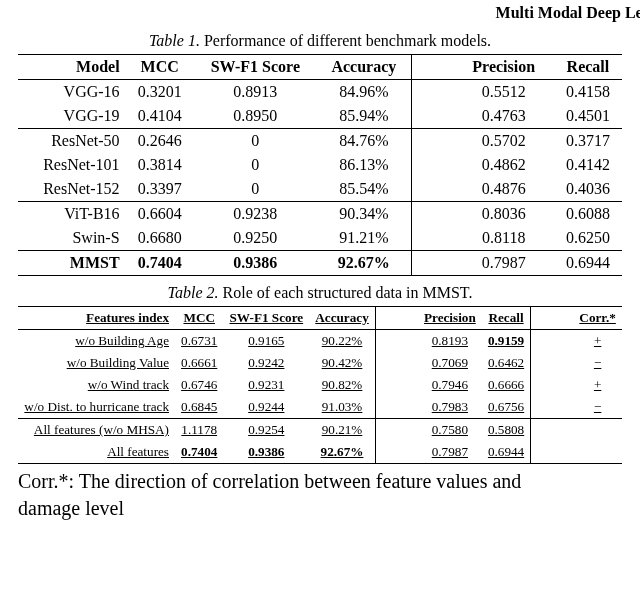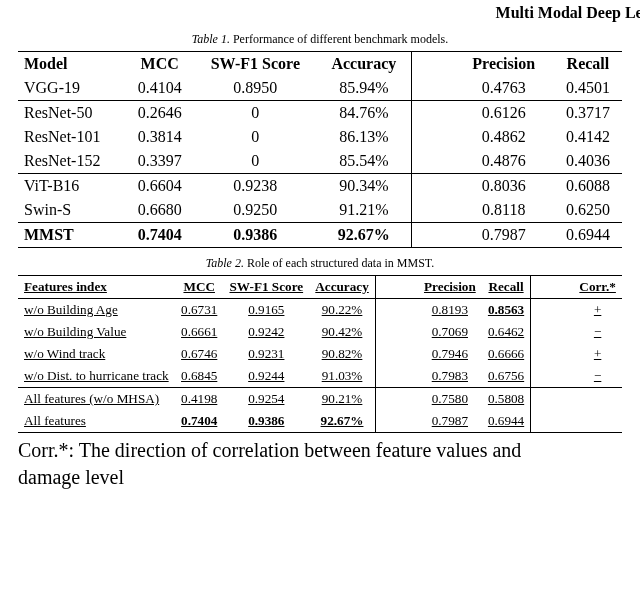--- a/index.html
+++ b/index.html
@@ -22,37 +22,37 @@
     text-align: center;
     font-weight: bold;
     font-size: 16px;
     white-space: nowrap;
     margin-bottom: 10px;
     
     transform: translateX(330px);
   }
   .caption {
     text-align: center;
-    font-size: 12px;
+    font-size: 16px;
     margin: 8px 0 4px 0;
   }
   .caption .cap-label { font-style: italic; }
   table {
     border-collapse: collapse;
     width: 100%;
     font-size: 16px;
   }
   table.t2 { font-size: 13.2px; text-decoration: underline; }
   th, td {
     padding: 3px 6px;
     text-align: center;
     font-weight: normal;
   }
   th { font-weight: bold; }
-  td.left, th.left { text-align: left; }
+  td.left, th.left { text-align: right; }
   .hr-top    { border-top: 1.4px solid #000; }
   .hr-mid    { border-top: 0.8px solid #000; }
   .hr-bottom { border-bottom: 1.4px solid #000; }
   .vsep { border-left: 0.8px solid #000; padding-left: 48px; }
   .bold td, .bold th, .bold { font-weight: bold; }
   .footnote {
     font-size: 20px;
     margin-top: 4px;
     line-height: 1.35;
   }
@@ -72,35 +72,43 @@
   <tbody>
         <tr class="hr-top">
     <th class="left">Model</th>
     <th>MCC</th>
     <th>SW-F1 Score</th>
     <th>Accuracy</th>
     <th class="vsep">Precision</th>
     <th>Recall</th>
   </tr>
 
+  <tr class="hr-mid">
+    <td class="left">VGG-16</td>
+    <td>0.3201</td>
+    <td>0.8913</td>
+    <td>84.96%</td>
+    <td class="vsep">0.5512</td>
+    <td>0.4158</td>
+  </tr>
   <tr>
     <td class="left">VGG-19</td>
     <td>0.4104</td>
     <td>0.8950</td>
     <td>85.94%</td>
     <td class="vsep">0.4763</td>
     <td>0.4501</td>
   </tr>
 
   <tr class="hr-mid">
     <td class="left">ResNet-50</td>
     <td>0.2646</td>
     <td>0</td>
     <td>84.76%</td>
-    <td class="vsep">0.6126</td>
+    <td class="vsep">0.5702</td>
     <td>0.3717</td>
   </tr>
   <tr>
     <td class="left">ResNet-101</td>
     <td>0.3814</td>
     <td>0</td>
     <td>86.13%</td>
     <td class="vsep">0.4862</td>
     <td>0.4142</td>
   </tr>
@@ -156,21 +164,21 @@
     <th class="vsep">Precision</th>
     <th>Recall</th>
     <th class="vsep">Corr.*</th>
   </tr>
   <tr class="hr-mid">
     <td class="left">w/o Building Age</td>
     <td>0.6731</td>
     <td>0.9165</td>
     <td>90.22%</td>
     <td class="vsep">0.8193</td>
-    <td class="bold">0.8563</td>
+    <td class="bold">0.9159</td>
     <td class="vsep">+</td>
   </tr>
   <tr>
     <td class="left">w/o Building Value</td>
     <td>0.6661</td>
     <td>0.9242</td>
     <td>90.42%</td>
     <td class="vsep">0.7069</td>
     <td>0.6462</td>
     <td class="vsep">−</td>
@@ -189,21 +197,21 @@
     <td>0.6845</td>
     <td>0.9244</td>
     <td>91.03%</td>
     <td class="vsep">0.7983</td>
     <td>0.6756</td>
     <td class="vsep">−</td>
   </tr>
 
   <tr class="hr-mid">
     <td class="left">All features (w/o MHSA)</td>
-    <td>0.4198</td>
+    <td>1.1178</td>
     <td>0.9254</td>
     <td>90.21%</td>
     <td class="vsep">0.7580</td>
     <td>0.5808</td>
     <td class="vsep"></td>
   </tr>
   <tr class="hr-bottom">
     <td class="left">All features</td>
     <td class="bold">0.7404</td>
     <td class="bold">0.9386</td>

